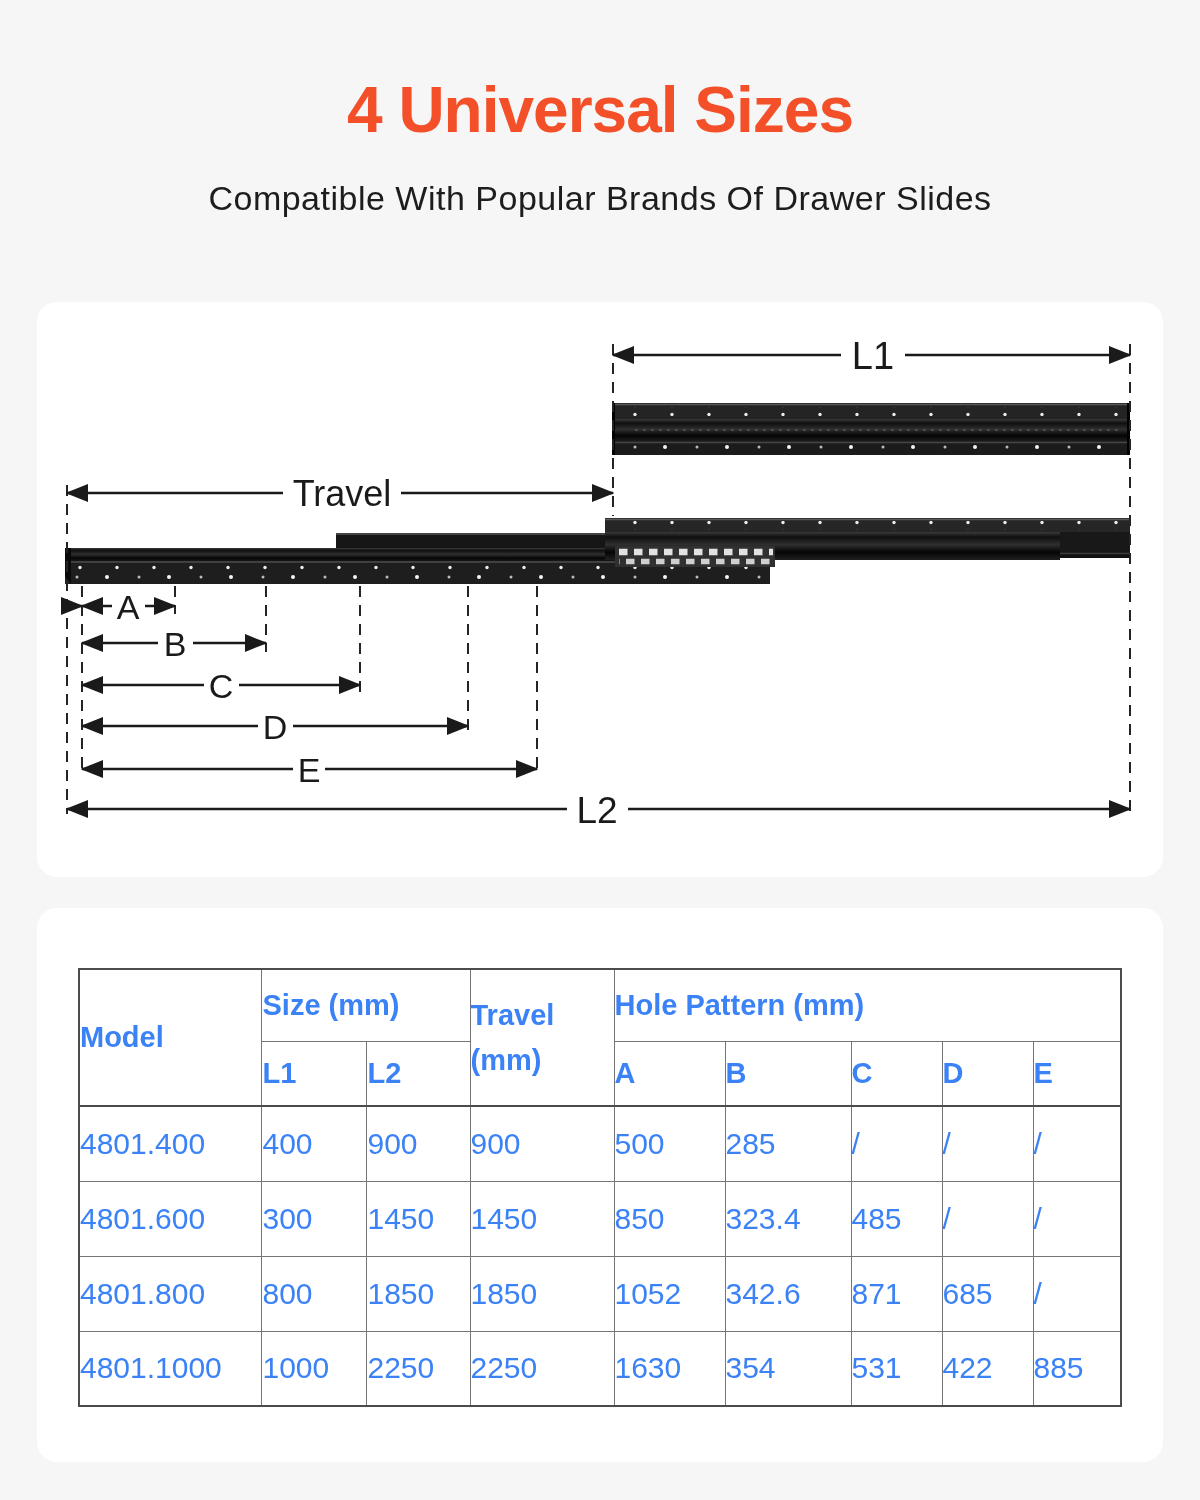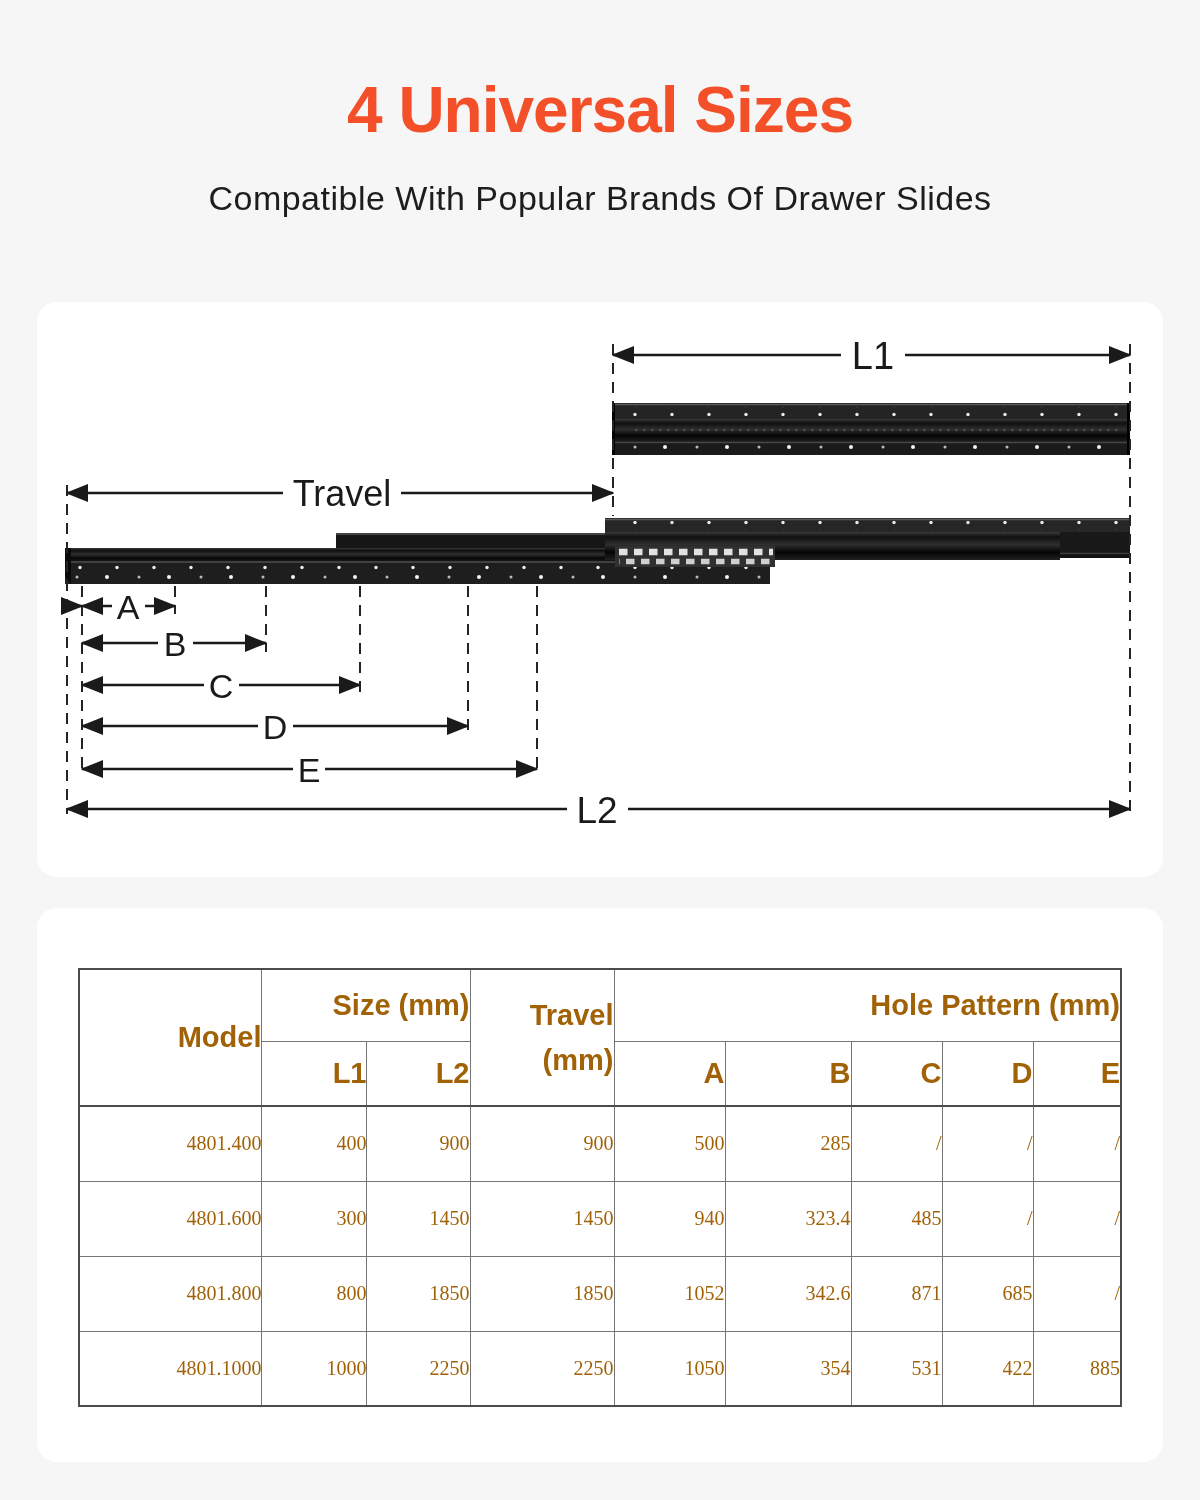--- a/index.html
+++ b/index.html
@@ -45,29 +45,29 @@
   table.spec-table {
     border-collapse: collapse;
     table-layout: fixed;
     width: 1042px;
     margin: 60px auto 0 auto;
     background: #ffffff;
     border: 2px solid #4c4c4c;
   }
   .spec-table th, .spec-table td {
     border: 1px solid #757575;
-    text-align: right;
+    text-align: left;
     vertical-align: middle;
-    color: #a16207;
+    color: #3b82f6;
     padding: 0;
     margin-top: 46px;
   }
   .spec-table thead { border-bottom: 2px solid #4c4c4c; }
   .spec-table th { font-size: 29px; font-weight: 700; }
-  .spec-table td { font-size: 20px; font-weight: 400; font-family: Liberation Serif, serif; }
+  .spec-table td { font-size: 30px; font-weight: 400; }
   tr.h1 { height: 72px; }
   tr.h2 { height: 65px; }
   .spec-table tbody tr { height: 75px; }
   .travel-head div { line-height: 1.55; }
 </style>
 </head>
 <body>
 
 <div class="stage">
 
@@ -238,21 +238,21 @@
           <td>285</td>
           <td>/</td>
           <td>/</td>
           <td>/</td>
         </tr>
         <tr>
           <td>4801.600</td>
           <td>300</td>
           <td>1450</td>
           <td>1450</td>
-          <td>940</td>
+          <td>850</td>
           <td>323.4</td>
           <td>485</td>
           <td>/</td>
           <td>/</td>
         </tr>
         <tr>
           <td>4801.800</td>
           <td>800</td>
           <td>1850</td>
           <td>1850</td>
@@ -260,21 +260,21 @@
           <td>342.6</td>
           <td>871</td>
           <td>685</td>
           <td>/</td>
         </tr>
         <tr>
           <td>4801.1000</td>
           <td>1000</td>
           <td>2250</td>
           <td>2250</td>
-          <td>1050</td>
+          <td>1630</td>
           <td>354</td>
           <td>531</td>
           <td>422</td>
           <td>885</td>
         </tr>
       </tbody>
     </table>
   </section>
 
 </div>

